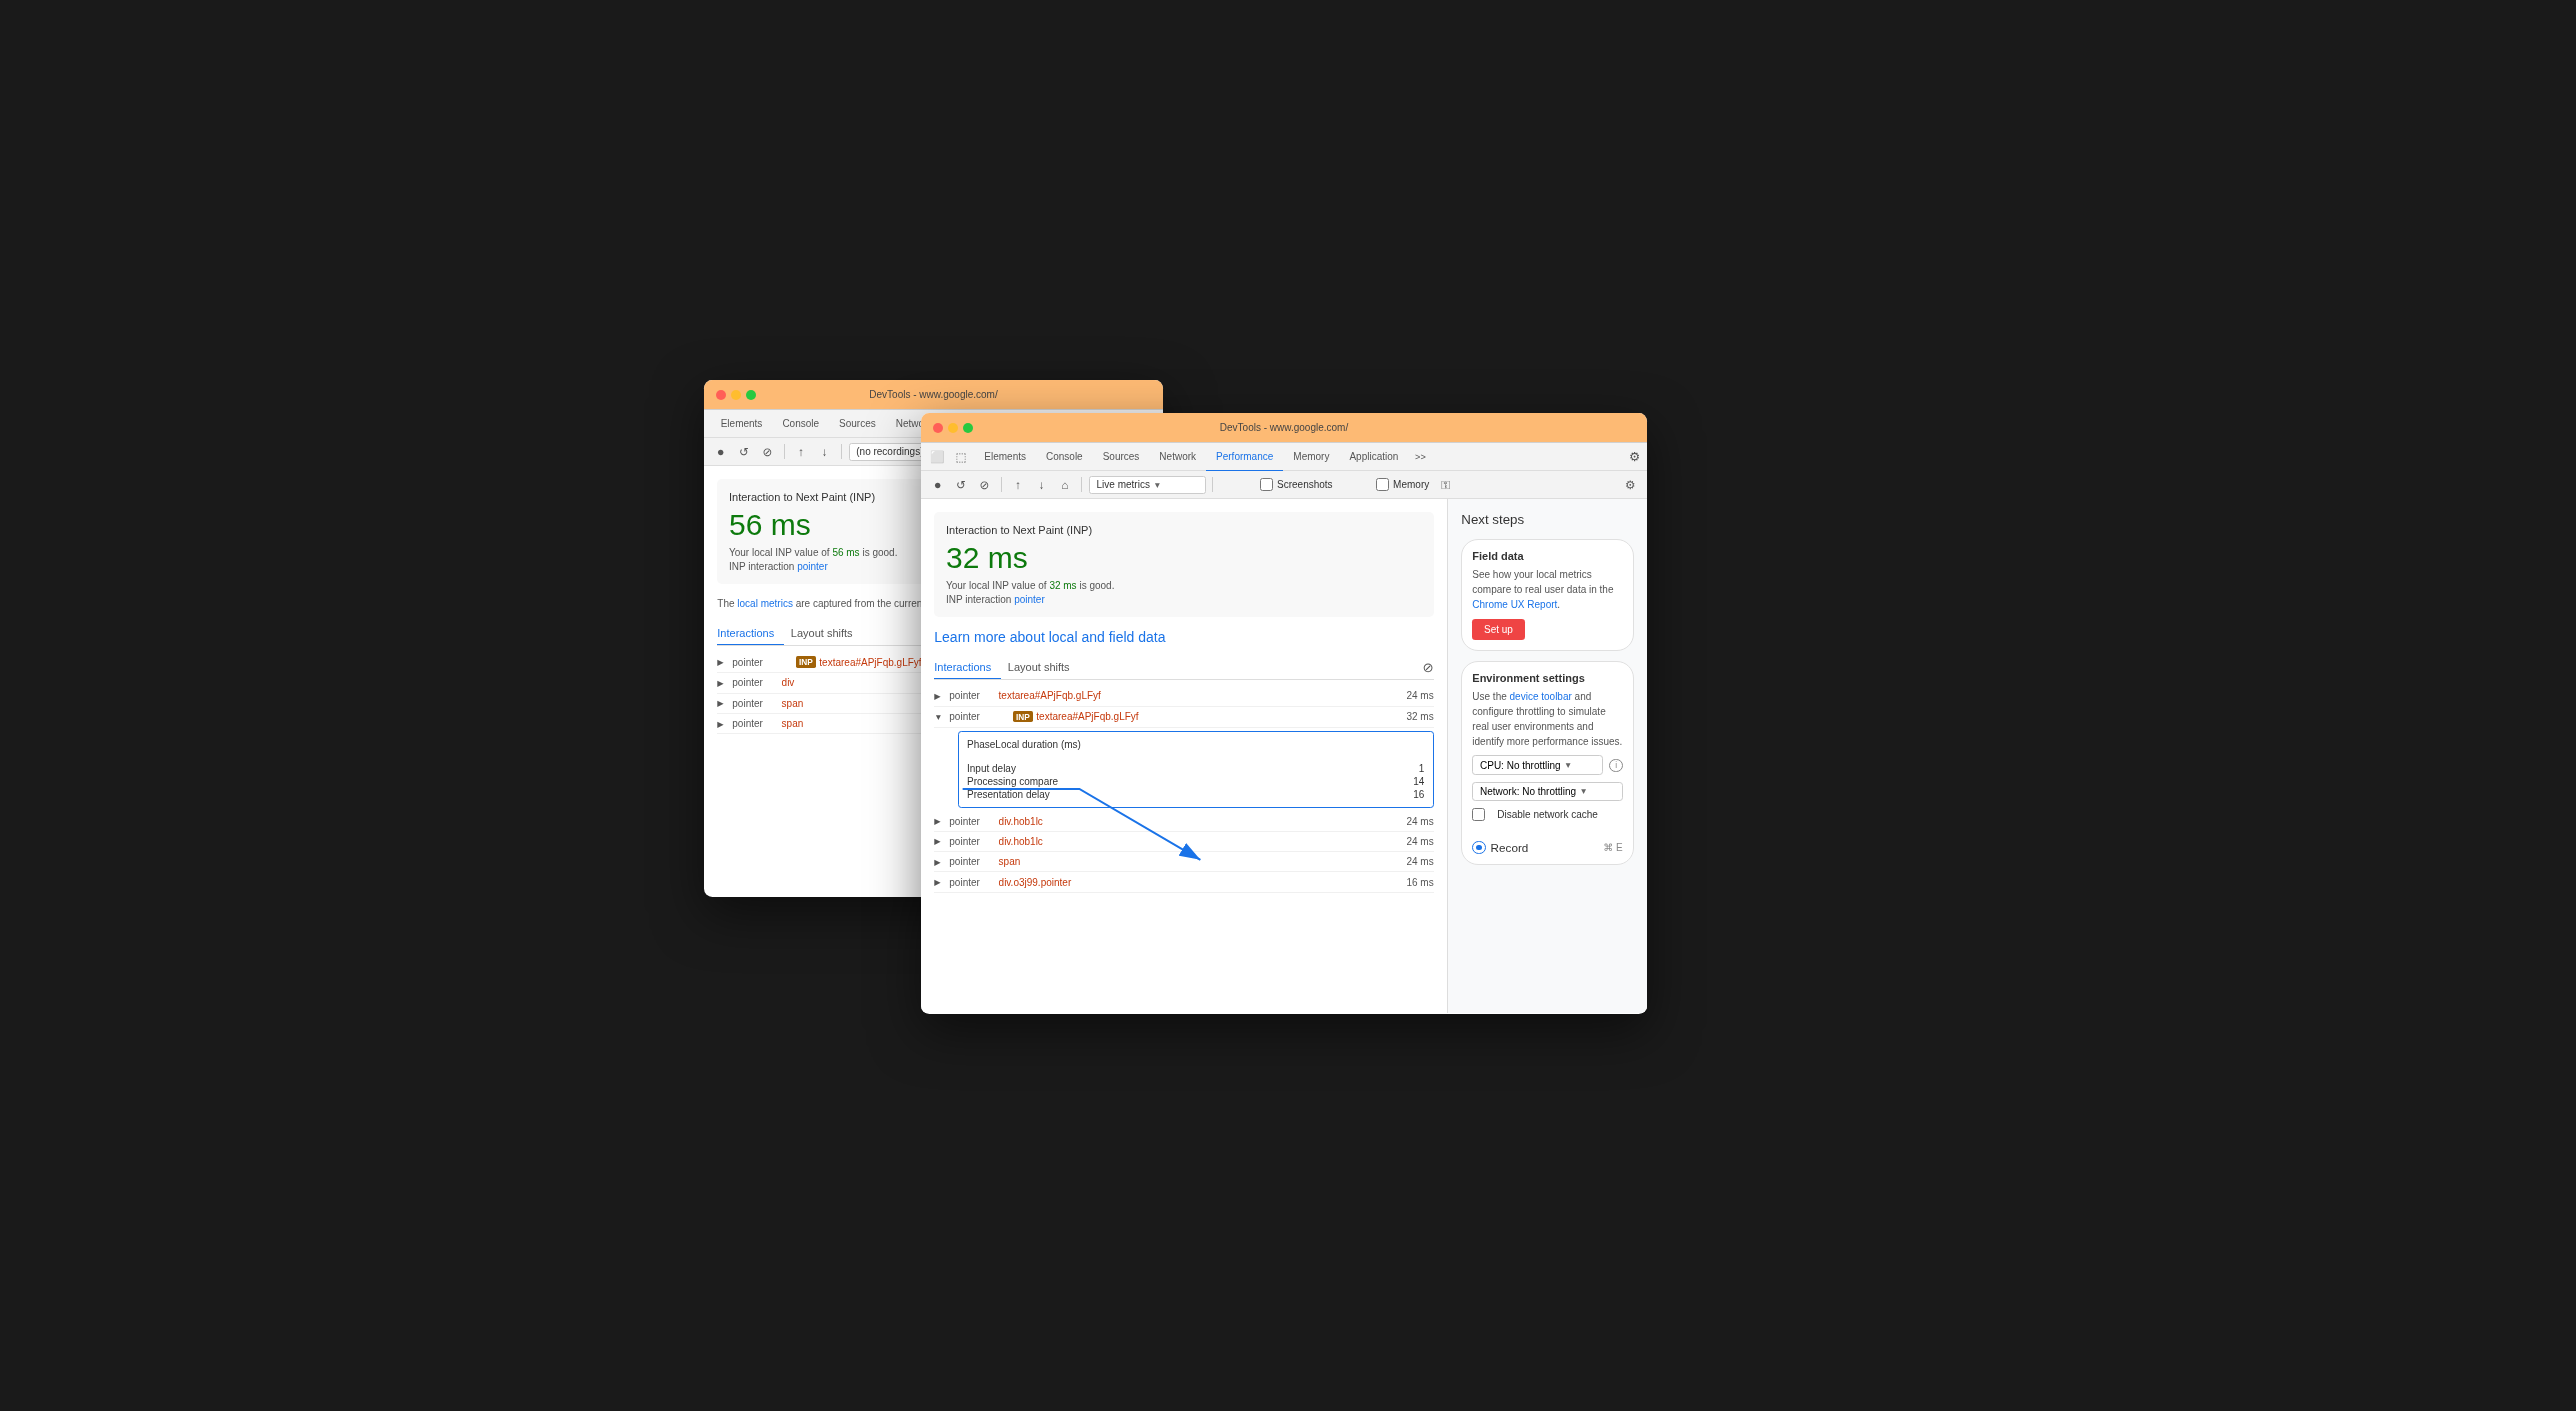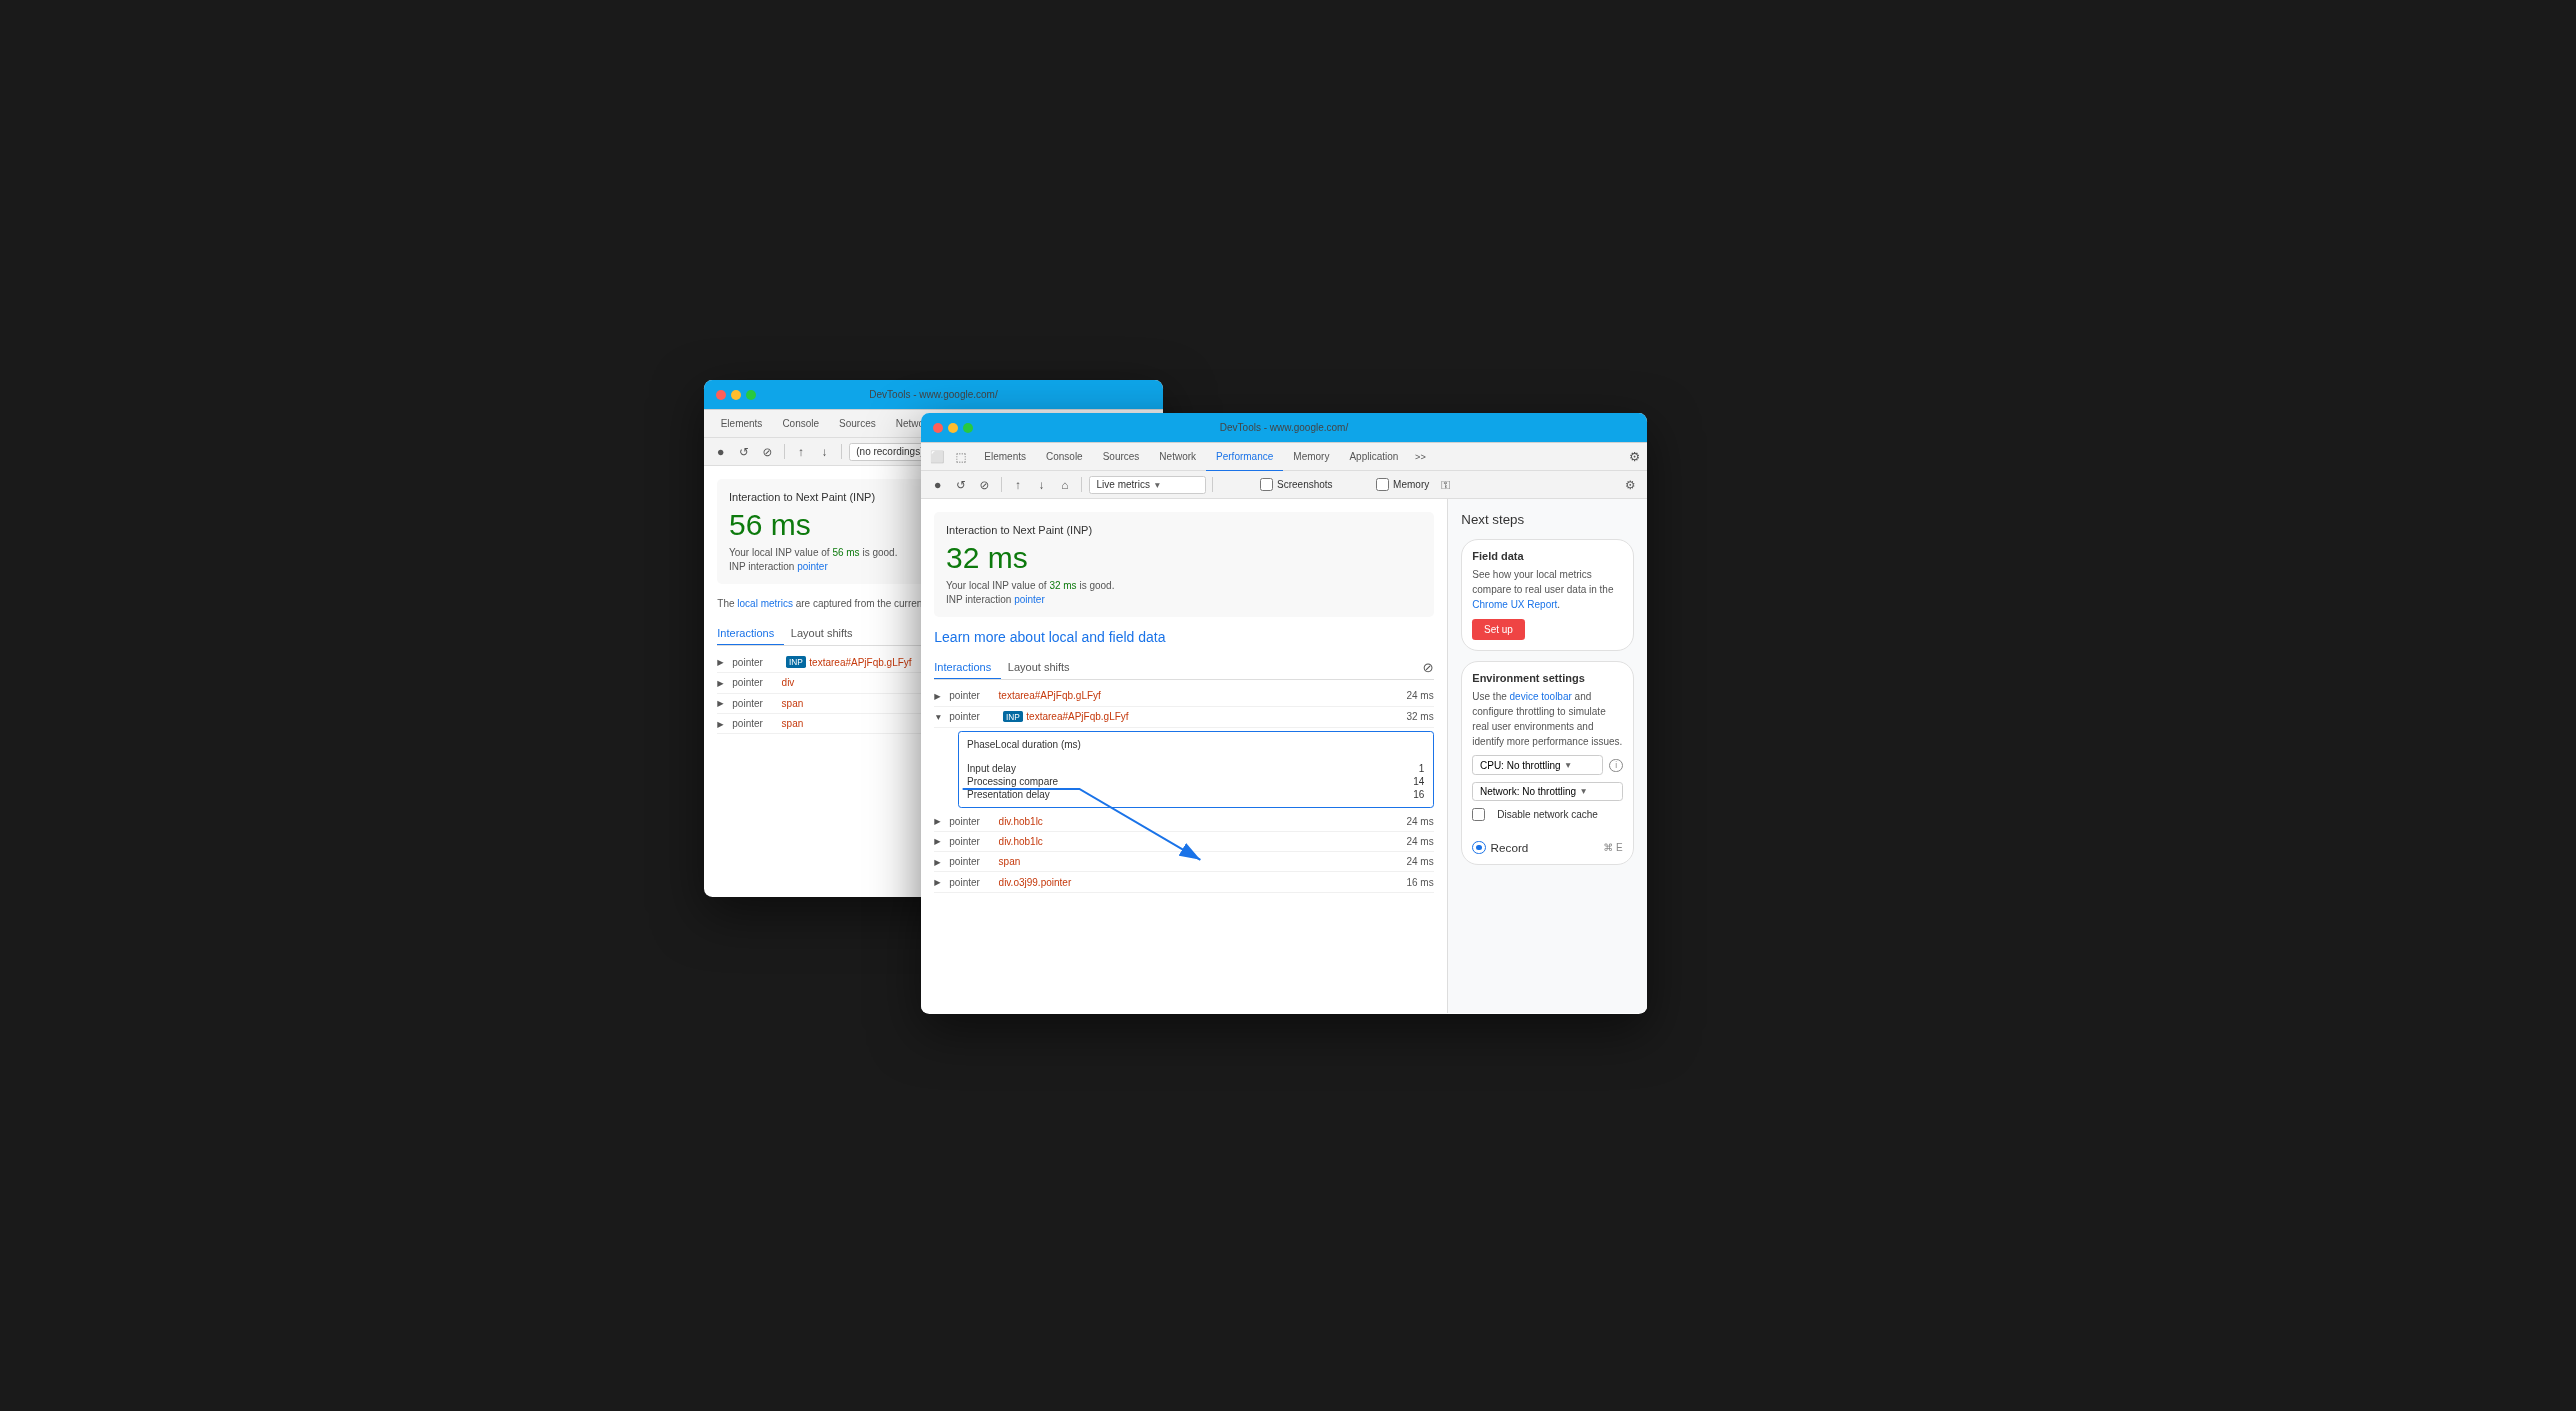--- a/index.html
+++ b/index.html
@@ -40,21 +40,21 @@
     .window-front {
       left: 217px;
       top: 33px;
       width: 726px;
       height: 601px;
       z-index: 2;
     }
 
     
     .title-bar {
-      background: #0ea5e9;
+      background: #fdba74;
       height: 30px;
       display: flex;
       align-items: center;
       padding: 0 11.7px;
       border-bottom: 0.8px solid #d0d0d0;
       position: relative;
     }
 
     .traffic-lights {
       display: flex;
@@ -276,27 +276,27 @@
       font-size: 8.3px;
       cursor: pointer;
     }
 
     .interaction-row .pointer-type {
       color: #555;
       min-width: 46px;
     }
 
     .inp-badge {
-      background: #0369a1;
+      background: #a16207;
       color: #fff;
       font-size: 8.3px;
-      font-weight: 400;
+      font-weight: 700;
       padding: 0.8px 3.3px;
       border-radius: 1.7px;
-      margin-left: 4px;
+      margin-left: 14px;
     }
 
     .interaction-row .element-name {
       color: #c5390c;
       flex: 1;
     }
 
     .interaction-row .duration {
       color: #555;
       text-align: right;

